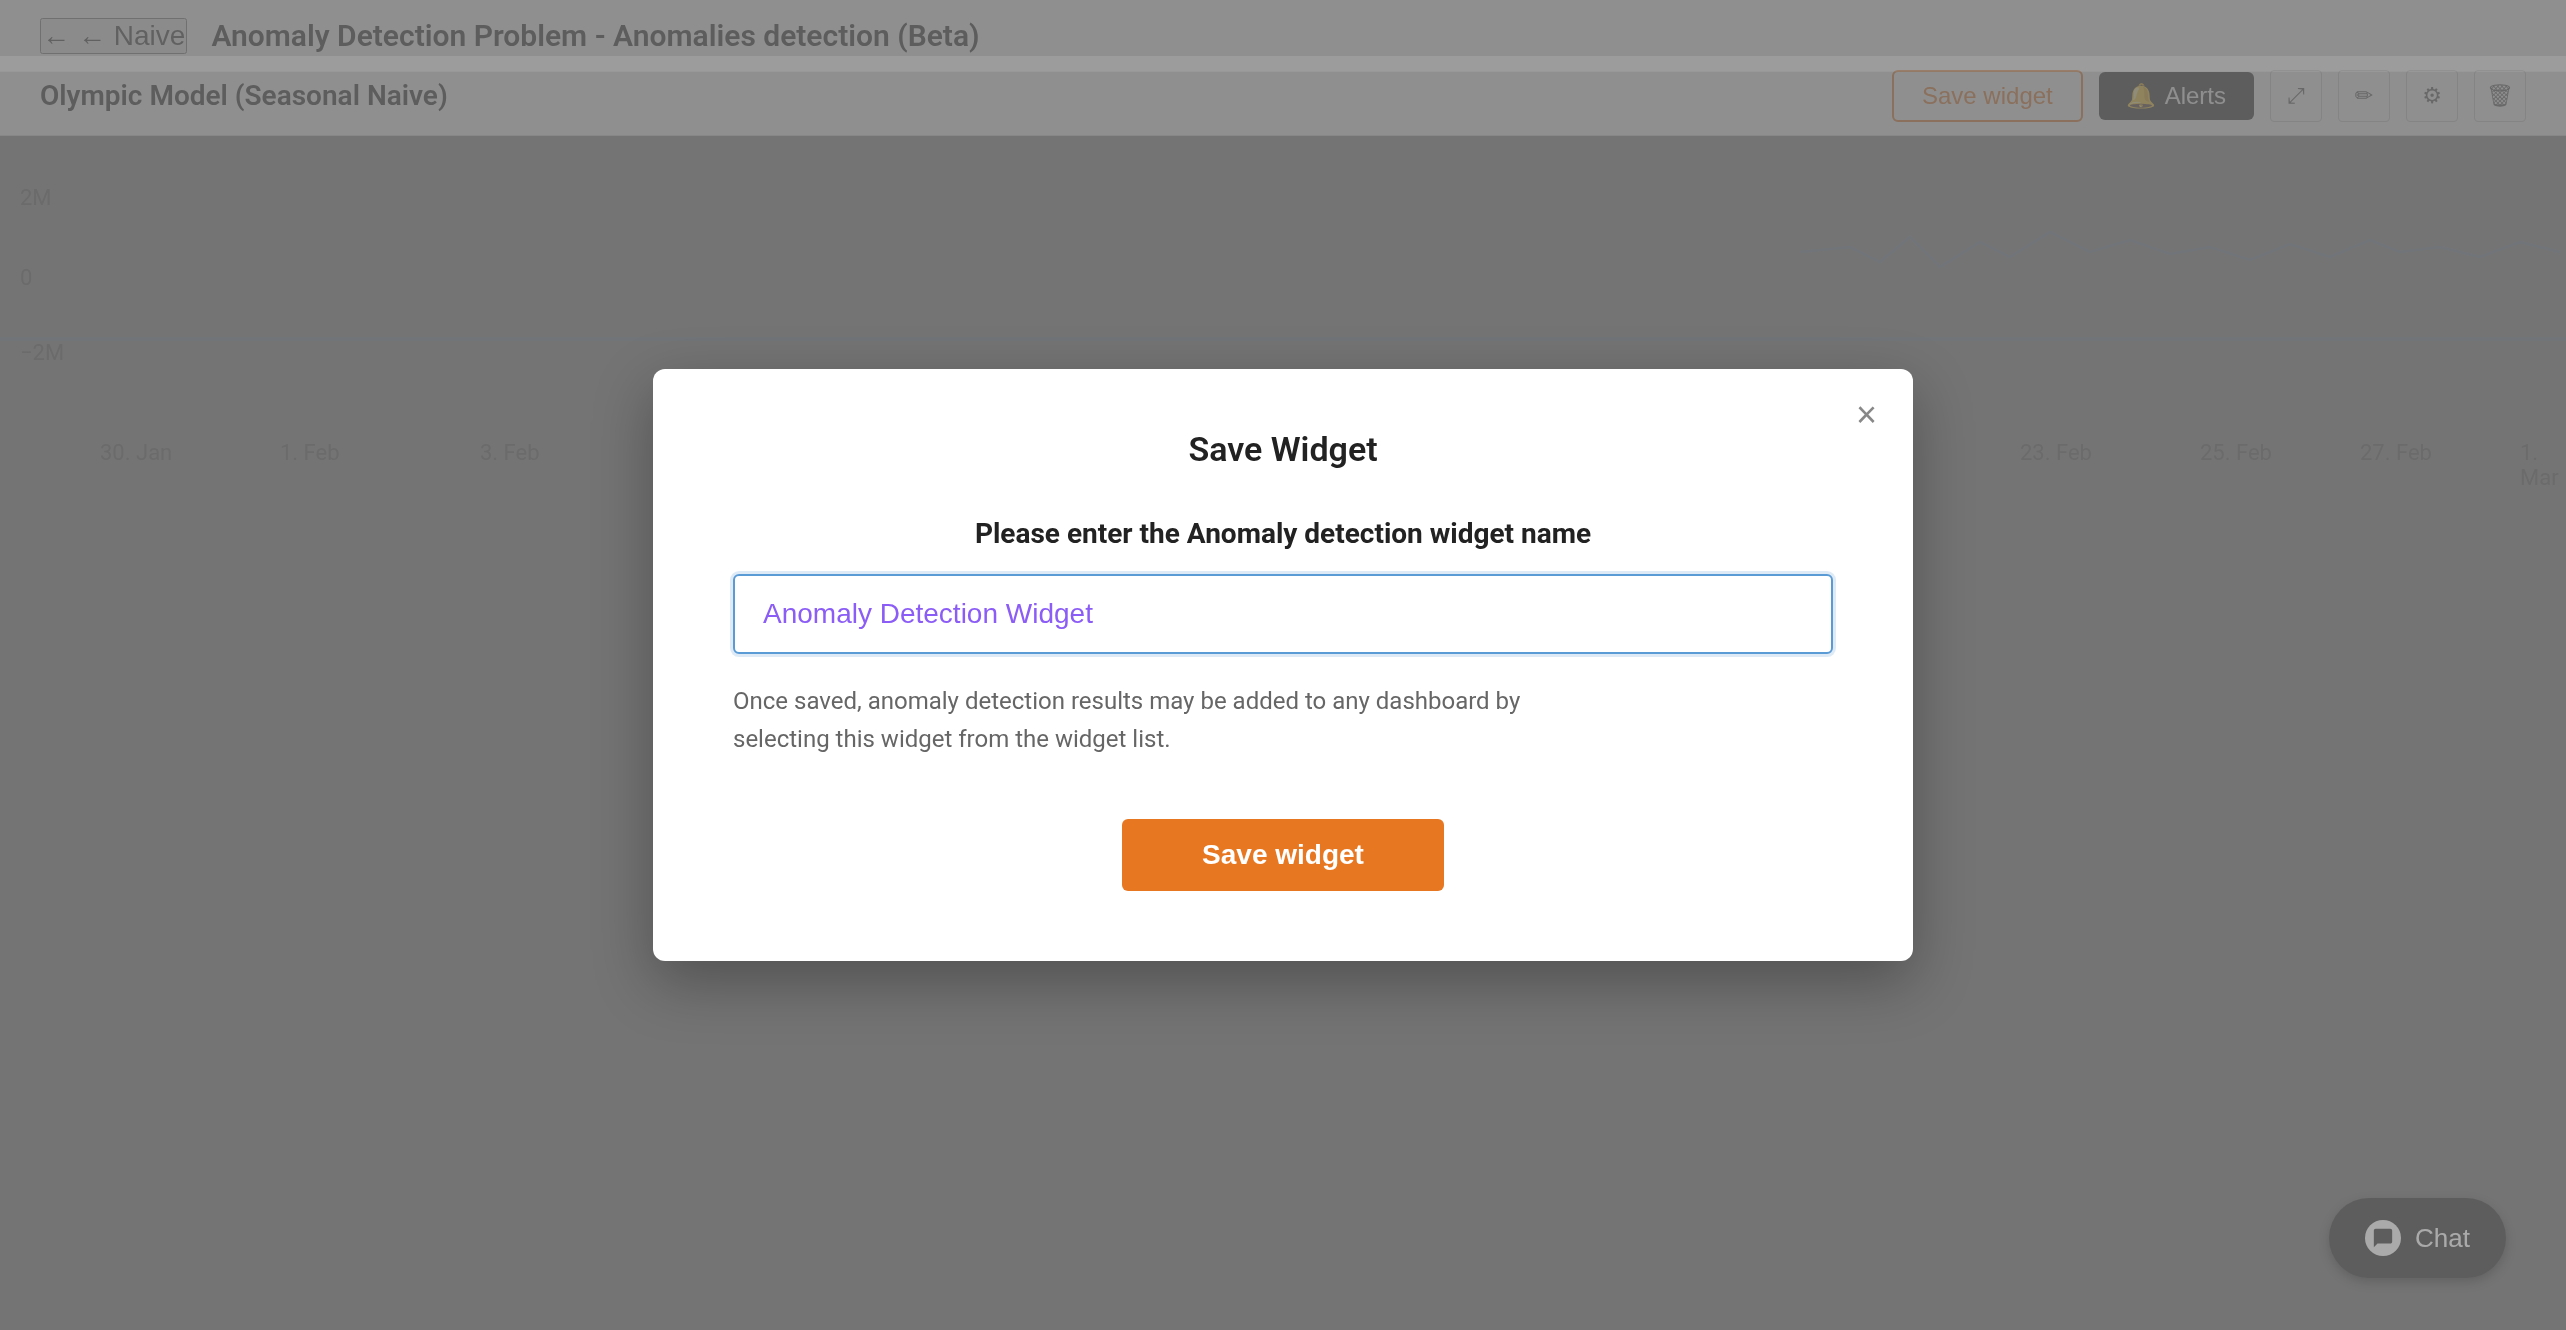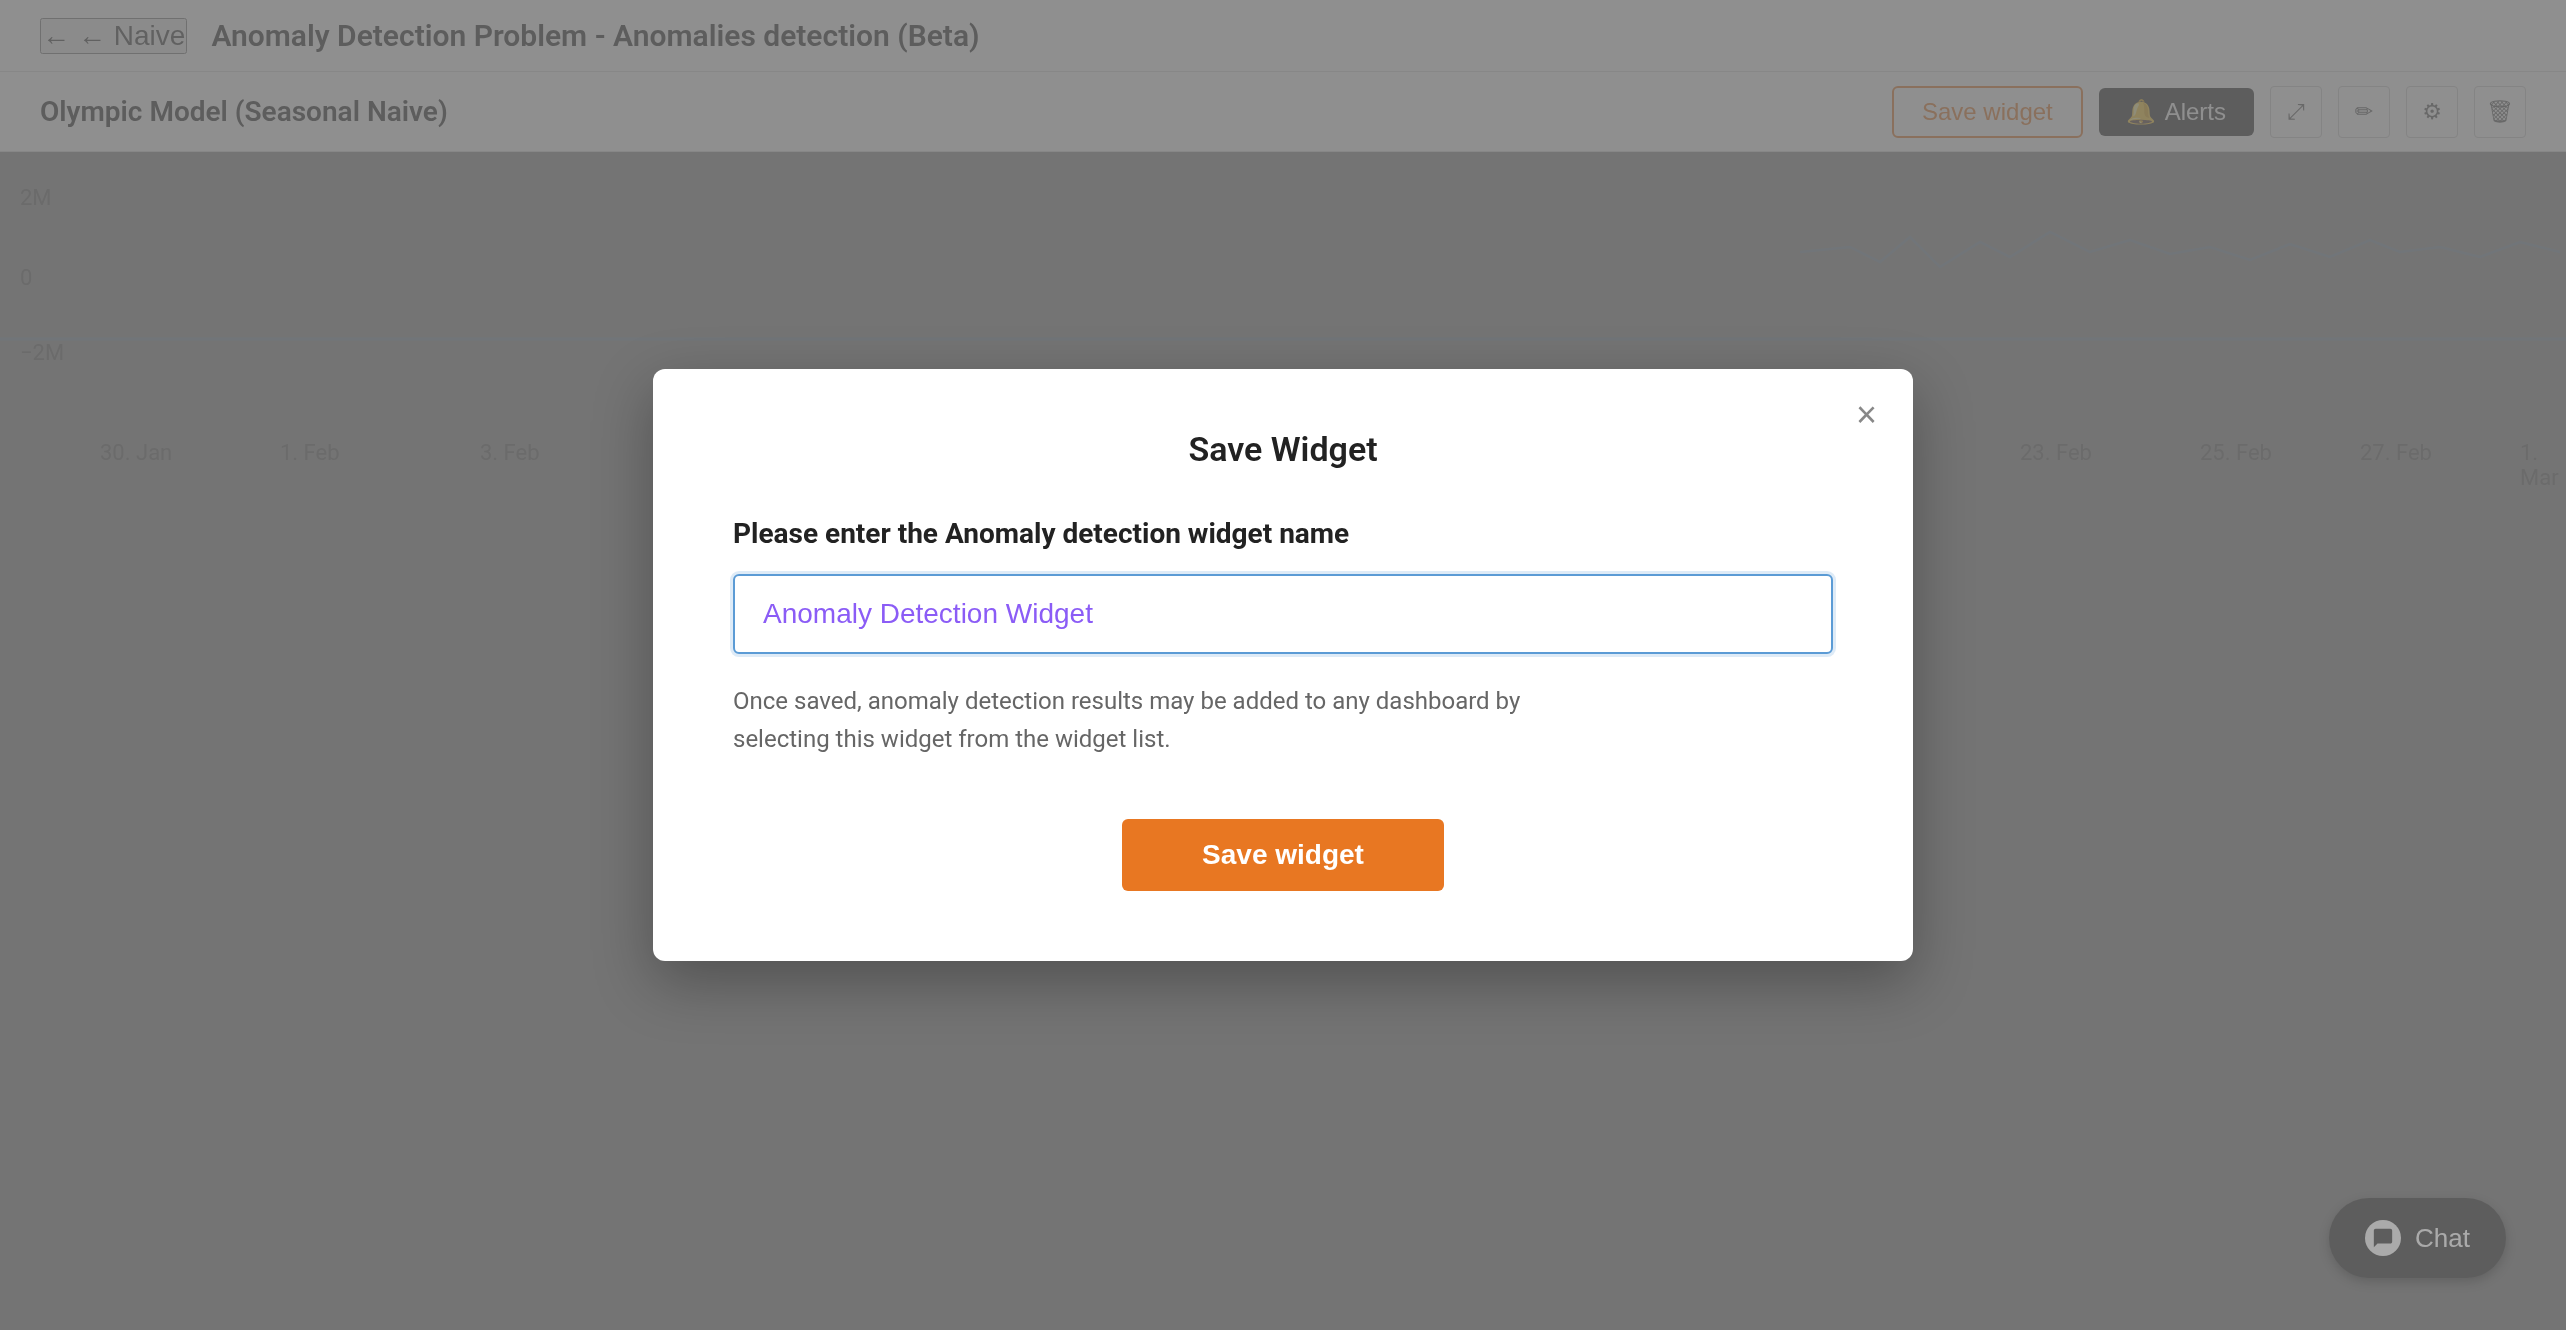--- a/index.html
+++ b/index.html
@@ -51,21 +51,21 @@
       border: none;
       border-radius: 6px;
       padding: 14px 32px;
       font-size: 26px;
       font-weight: 600;
       cursor: pointer;
     }
 
     .chart-header {
       position: absolute;
-      top: 72px;
+      top: 56px;
       left: 0;
       right: 0;
       height: 80px;
       background: #fff;
       display: flex;
       align-items: center;
       padding: 0 40px;
       border-bottom: 1px solid #ddd;
       opacity: 0.5;
       z-index: 1;
@@ -159,21 +159,21 @@
 
     .modal-title {
       text-align: center;
       font-size: 34px;
       font-weight: 600;
       color: #222;
       margin-bottom: 48px;
     }
 
     .modal-label {
-      text-align: left;
+      text-align: center;
       font-size: 28px;
       font-weight: 700;
       color: #222;
       margin-bottom: 24px;
     }
 
     .modal-input {
       width: 100%;
       border: 2px solid #5b9bd5;
       border-radius: 6px;

